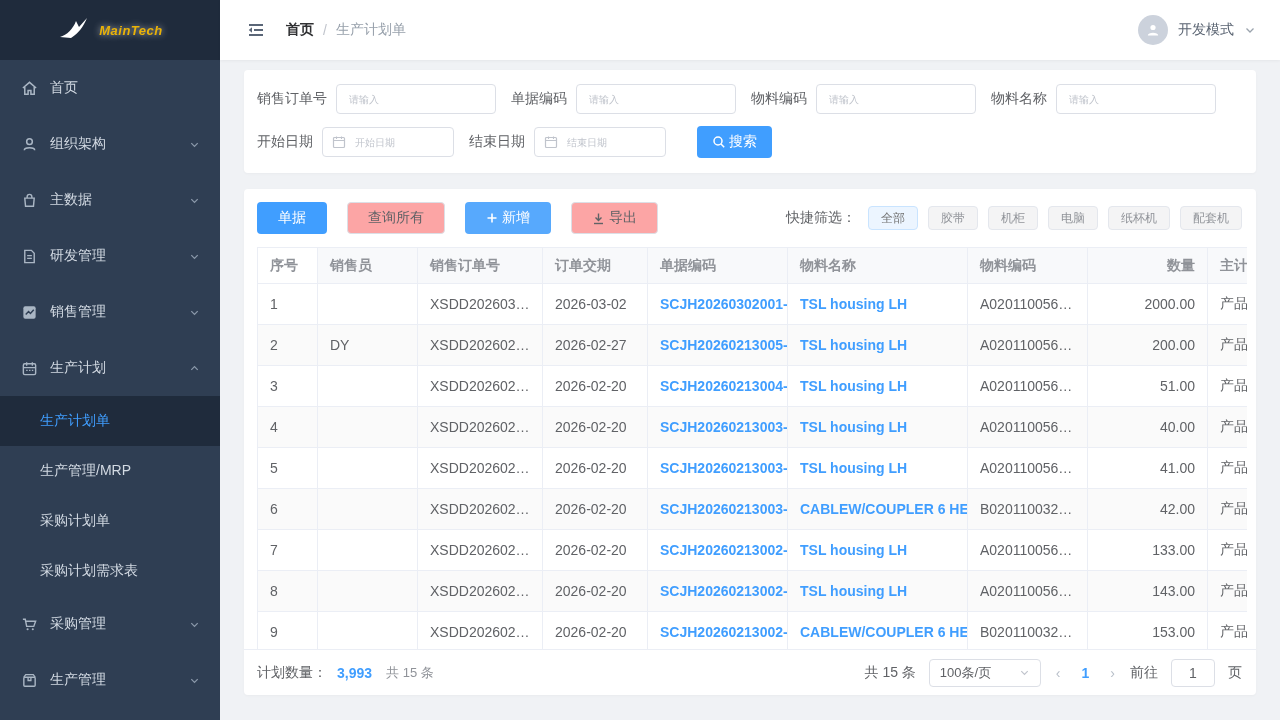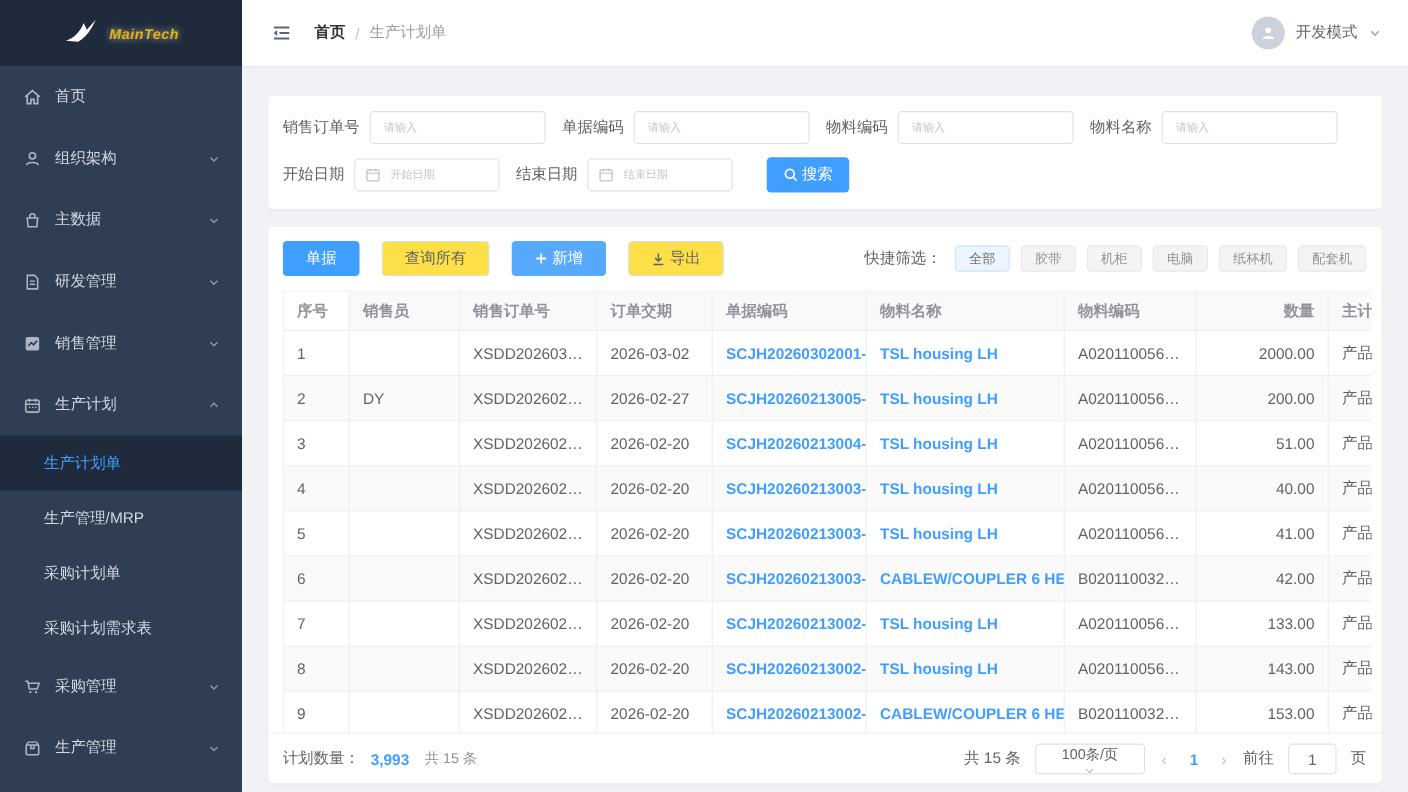--- a/index.html
+++ b/index.html
@@ -23,21 +23,21 @@
   .fold { color:#5a6677; display:flex; cursor:pointer; }
   .crumbs { display:flex; align-items:center; gap:9px; margin-left:20px; font-size:14px; }
   .crumb-home { color:#303133; font-weight:bold; cursor:pointer; }
   .crumb-sep { color:#c0c4cc; }
   .crumb-cur { color:#97a0ab; }
   .userbox { margin-left:auto; display:flex; align-items:center; gap:10px; cursor:pointer; }
   .avatar { width:30px; height:30px; border-radius:50%; background:#ccd2dc; display:flex; align-items:center; justify-content:center; }
   .username { font-size:14px; color:#5a6472; }
   .userbox .chev { color:#9aa3ad; display:flex; }
 
-  .content { flex:1; padding:27px 24px 0; overflow:hidden; }
+  .content { flex:1; padding:10px 24px 0; overflow:hidden; }
   .card { background:#fff; border-radius:4px; box-shadow:0 1px 3px rgba(0,0,0,.03); }
 
   
   .filter-card { padding:14px 13px 15px; margin-bottom:16px; }
   .filter-row { display:flex; align-items:center; }
   .filter-row + .filter-row { margin-top:12px; }
   .fgroup { display:flex; align-items:center; margin-right:15px; }
   .flabel { font-size:14px; color:#606266; margin-right:9px; white-space:nowrap; }
   .tinput { width:160px; height:30px; border:1px solid #dcdfe6; border-radius:4px; padding:0 12px; font-size:10px; color:#606266; outline:none; font-family:inherit; }
   input::placeholder { color:#c0c4cc; }
@@ -46,42 +46,42 @@
   .datewrap .calico { position:absolute; left:10px; top:8px; color:#c0c4cc; }
   .btn-search { margin-left:16px; height:32px; background:#409eff; color:#fff; border:none; border-radius:4px; padding:0 15px; font-size:14px; display:inline-flex; align-items:center; gap:3px; cursor:pointer; font-family:inherit; }
 
   
   .table-card { padding-top:13px; }
   .toolbar { display:flex; align-items:center; padding:0 14px 13px 13px; }
   .btn { height:32px; border-radius:4px; font-size:14px; padding:0 20px; border:1px solid transparent; display:inline-flex; align-items:center; gap:4px; cursor:pointer; font-family:inherit; white-space:nowrap; }
   .btn + .btn { margin-left:20px; }
   .btn.primary { background:#409eff; color:#fff; }
   .btn.primary-light { background:#57a9fd; color:#fff; }
-  .btn.plain { background:#fde047; border-color:#dcdfe6; color:#606266; }
+  .btn.plain { background:#fca5a5; border-color:#dcdfe6; color:#606266; }
   .quick { margin-left:auto; display:flex; align-items:center; gap:10px; }
   .quick-label { font-size:14px; color:#606266; margin-right:2px; }
   .chip { height:24px; padding:0 12px; border-radius:4px; font-size:12px; display:inline-flex; align-items:center; background:#f4f4f5; border:1px solid #e4e7ed; color:#909399; cursor:pointer; white-space:nowrap; }
   .chip.active { background:#ecf5ff; border-color:#c9e4ff; color:#737373; }
 
   .table-viewport { margin:0 13px; width:990px; height:402px; overflow:hidden; }
   table { border-collapse:collapse; table-layout:fixed; width:1040px; }
   th,td { border:1px solid #ebeef5; padding:0 12px; font-size:14px; white-space:nowrap; overflow:hidden; text-align:left; }
   th { background:#f8f9fb; color:#909399; font-weight:bold; height:36px; }
   th.first { background:#fff; }
   td { height:41px; color:#606266; background:#fff; }
   tbody tr:nth-child(even) td { background:#fafafa; }
   .num { text-align:right; }
   .link { color:#409eff; font-weight:bold; cursor:pointer; }
 
   .card-footer { border-top:1px solid #ebeef5; height:46px; display:flex; align-items:center; justify-content:space-between; padding:0 14px 0 13px; }
   .stats { display:flex; align-items:center; gap:10px; font-size:14px; color:#606266; }
   .blue-bold { color:#409eff; font-weight:bold; }
   .stat-muted { color:#909399; font-size:13px; margin-left:4px; }
   .pager { display:flex; align-items:center; gap:13px; font-size:14px; color:#606266; }
-  .sizesel { width:100px; height:28px; border:1px solid #dcdfe6; border-radius:4px; display:flex; align-items:center; justify-content:space-between; padding:0 10px; font-size:13px; color:#606266; cursor:pointer;flex-direction:column; }
+  .sizesel { width:112px; height:28px; border:1px solid #dcdfe6; border-radius:4px; display:flex; align-items:center; justify-content:space-between; padding:0 10px; font-size:13px; color:#606266; cursor:pointer; }
   .sizesel .chev { color:#c0c4cc; display:flex; }
   .pg-arrow { color:#b8bfc9; font-size:14px; cursor:pointer; padding:0 2px; }
   .pg-num { color:#409eff; font-weight:bold; padding:0 6px; cursor:pointer; }
   .goto-input { width:44px; height:28px; border:1px solid #dcdfe6; border-radius:4px; text-align:center; font-size:14px; color:#606266; outline:none; font-family:inherit; }
 </style>
 </head>
 <body>
 
 <aside class="sidebar">
   <div class="logo">

